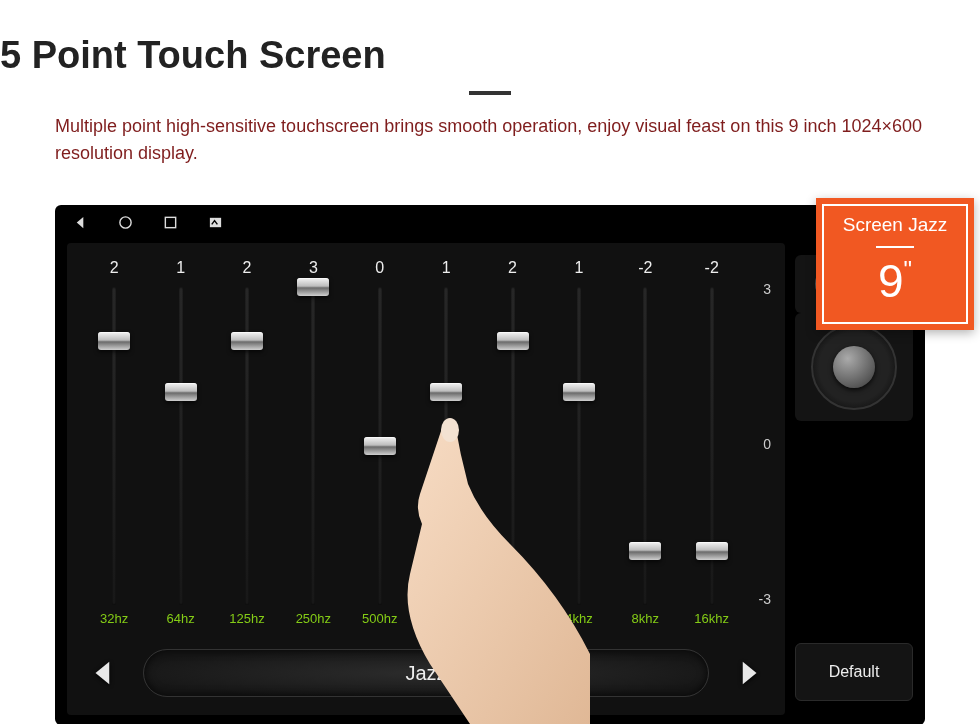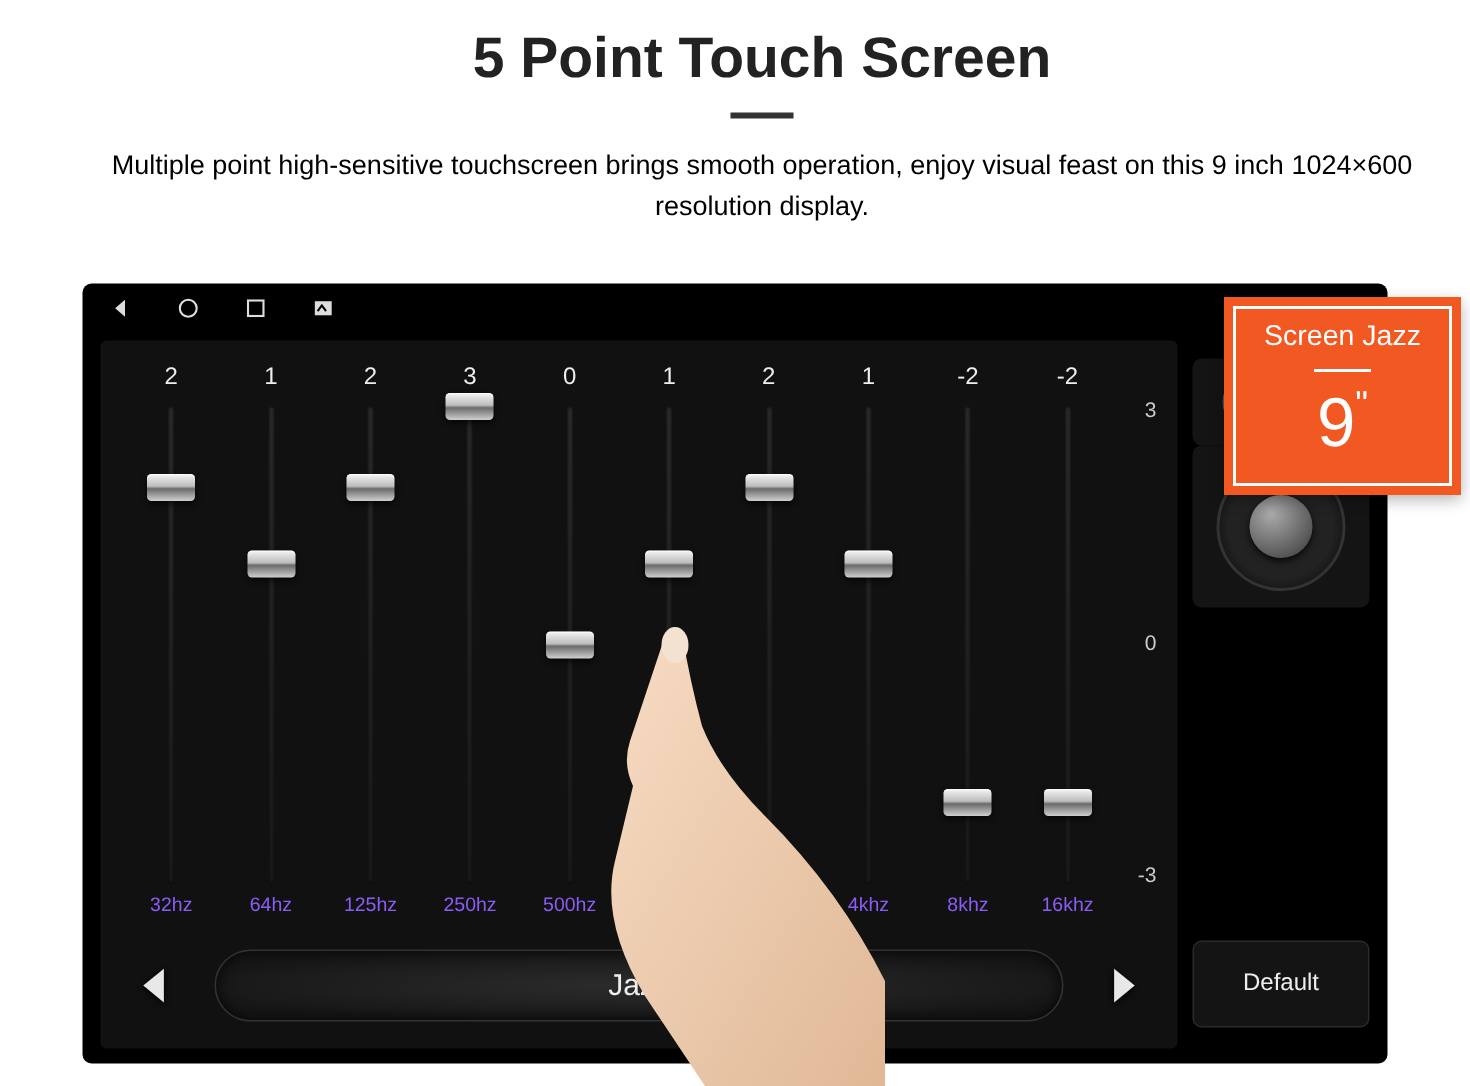--- a/index.html
+++ b/index.html
@@ -5,38 +5,37 @@
 * { margin: 0; padding: 0; box-sizing: border-box; }
 body {
   width: 980px;
   height: 724px;
   background: #fff;
   font-family: -apple-system, BlinkMacSystemFont, "Segoe UI", Arial, sans-serif;
   position: relative;
   overflow: hidden;
 }
 .header-section {
-  text-align: center;
-  padding-top: 18px;
-  margin-left: 36px;
+  text-align: left;
+  padding-top: 34px;
 }
 .title {
   font-size: 38px;
   font-weight: 700;
   color: #222;
 }
 .title-underline {
   width: 42px;
   height: 4px;
   background: #333;
   margin: 14px auto 18px;
 }
 .subtitle {
   font-size: 18px;
-  color: #000000;
+  color: #7f1d1d;
   line-height: 1.5;
   max-width: 870px;
   margin: 0 auto;
 }
 .device-wrap {
   margin: 38px auto 0;
   width: 870px;
   height: 520px;
   background: #000;
   border-radius: 6px;
@@ -109,21 +108,21 @@
   left: -11px;
   width: 32px;
   height: 18px;
   background: linear-gradient(180deg,#f4f4f4,#bdbdbd 45%,#6b6b6b 55%,#cfcfcf);
   border-radius: 3px;
   box-shadow: 0 2px 4px rgba(0,0,0,.7), inset 0 1px 0 rgba(255,255,255,.6);
   cursor: grab;
 }
 .band-freq {
   font-size: 13px;
-  color: #8b5cf6;
+  color: #84cc16;
   height: 20px;
 }
 .scale {
   width: 26px;
   display: flex;
   flex-direction: column;
   justify-content: space-between;
   padding: 26px 0 24px;
 }
 .scale span { color: #ccc; font-size: 14px; text-align: right; }

